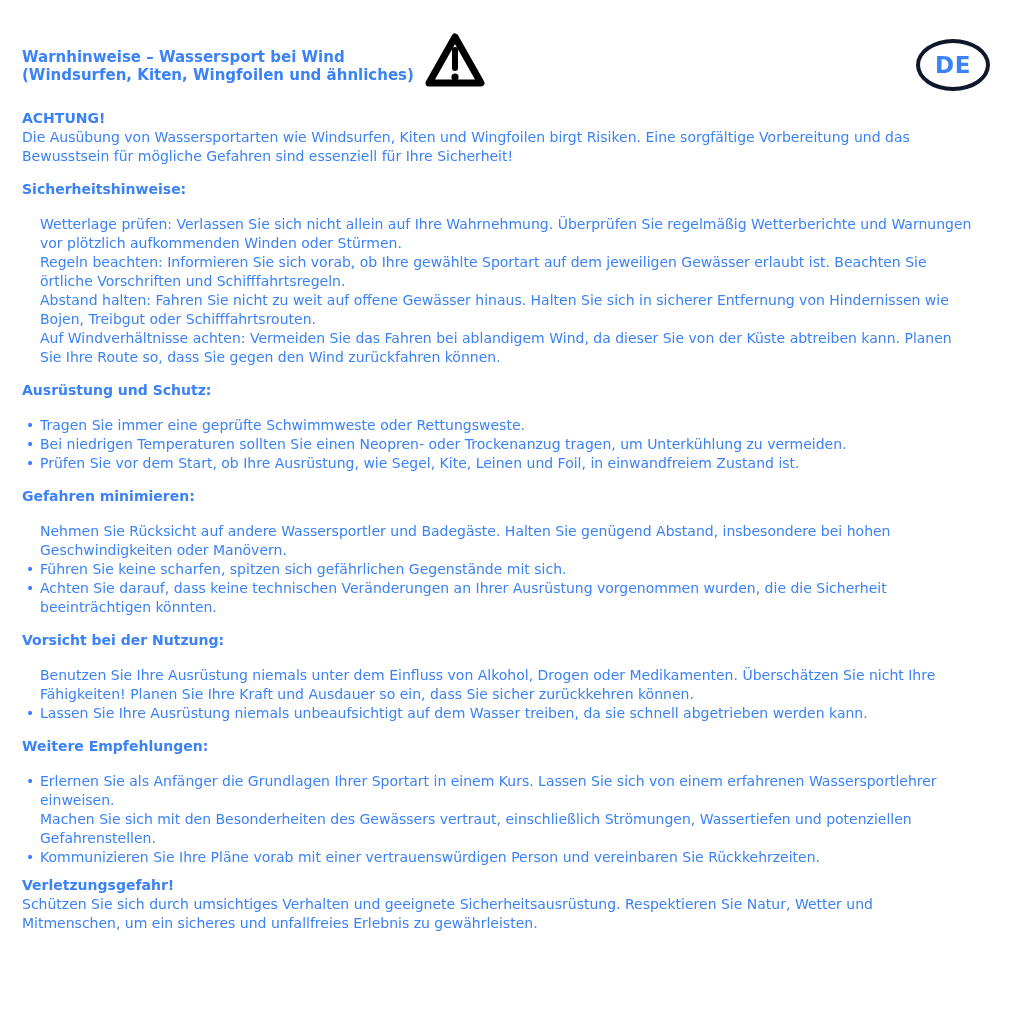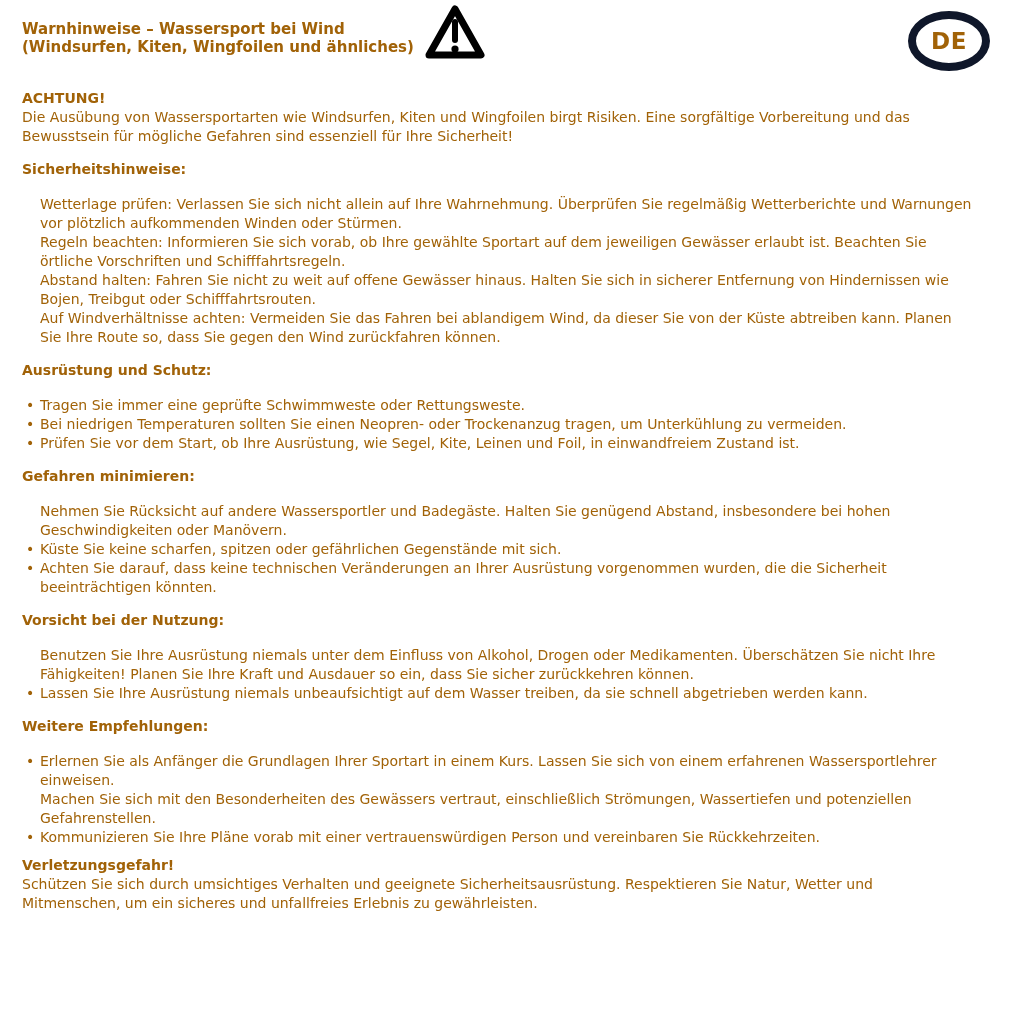--- a/index.html
+++ b/index.html
@@ -1,41 +1,41 @@
 <!DOCTYPE html>
 <html lang="de"><head>
 <meta charset="utf-8">
 <style>
   html, body { margin: 0; padding: 0; background: #ffffff; }
   .page {
     width: 1020px;
     height: 1026px;
     box-sizing: border-box;
-    padding: 20px 45px 0 22px;
+    padding: 48px 45px 0 22px;
     background: #ffffff;
-    color: #a16207;
+    color: #3b82f6;
     font-family: "DejaVu Sans", "Liberation Sans", sans-serif;
     font-size: 14px;
     line-height: 19px;
     overflow: hidden;
   }
   .doc-header { display: flex; align-items: flex-start; }
   .title-block {
     font-size: 15px;
     line-height: 18px;
     font-weight: bold;
     white-space: nowrap;
   }
   .warn-icon { flex: none; margin: -17px 0 0 10px; display: block; }
   .lang-badge {
     flex: none;
     margin: -9px -15px 0 auto;
     width: 66px;
     height: 44px;
-    border: 8px solid #0f172a;
+    border: 4px solid #0f172a;
     border-radius: 50%;
     display: flex;
     align-items: center;
     justify-content: center;
     font-weight: bold;
     font-size: 23px;
     letter-spacing: 0.5px;
   }
   .attention { margin-top: 18px; }
   .para-heading { font-weight: bold; }
@@ -113,21 +113,21 @@
 
   <section>
     <div class="section-heading">Gefahren minimieren:</div>
     <div class="list">
       <div class="li">
         <span class="marker"></span>
         <span>Nehmen Sie Rücksicht auf andere Wassersportler und Badegäste. Halten Sie genügend Abstand, insbesondere bei hohen Geschwindigkeiten oder Manövern.</span>
       </div>
       <div class="li">
         <span class="marker">•</span>
-        <span>Küste Sie keine scharfen, spitzen oder gefährlichen Gegenstände mit sich.</span>
+        <span>Führen Sie keine scharfen, spitzen sich gefährlichen Gegenstände mit sich.</span>
       </div>
       <div class="li">
         <span class="marker">•</span>
         <span>Achten Sie darauf, dass keine technischen Veränderungen an Ihrer Ausrüstung vorgenommen wurden, die die Sicherheit beeinträchtigen könnten.</span>
       </div>
     </div>
   </section>
 
   <section>
     <div class="section-heading">Vorsicht bei der Nutzung:</div>

